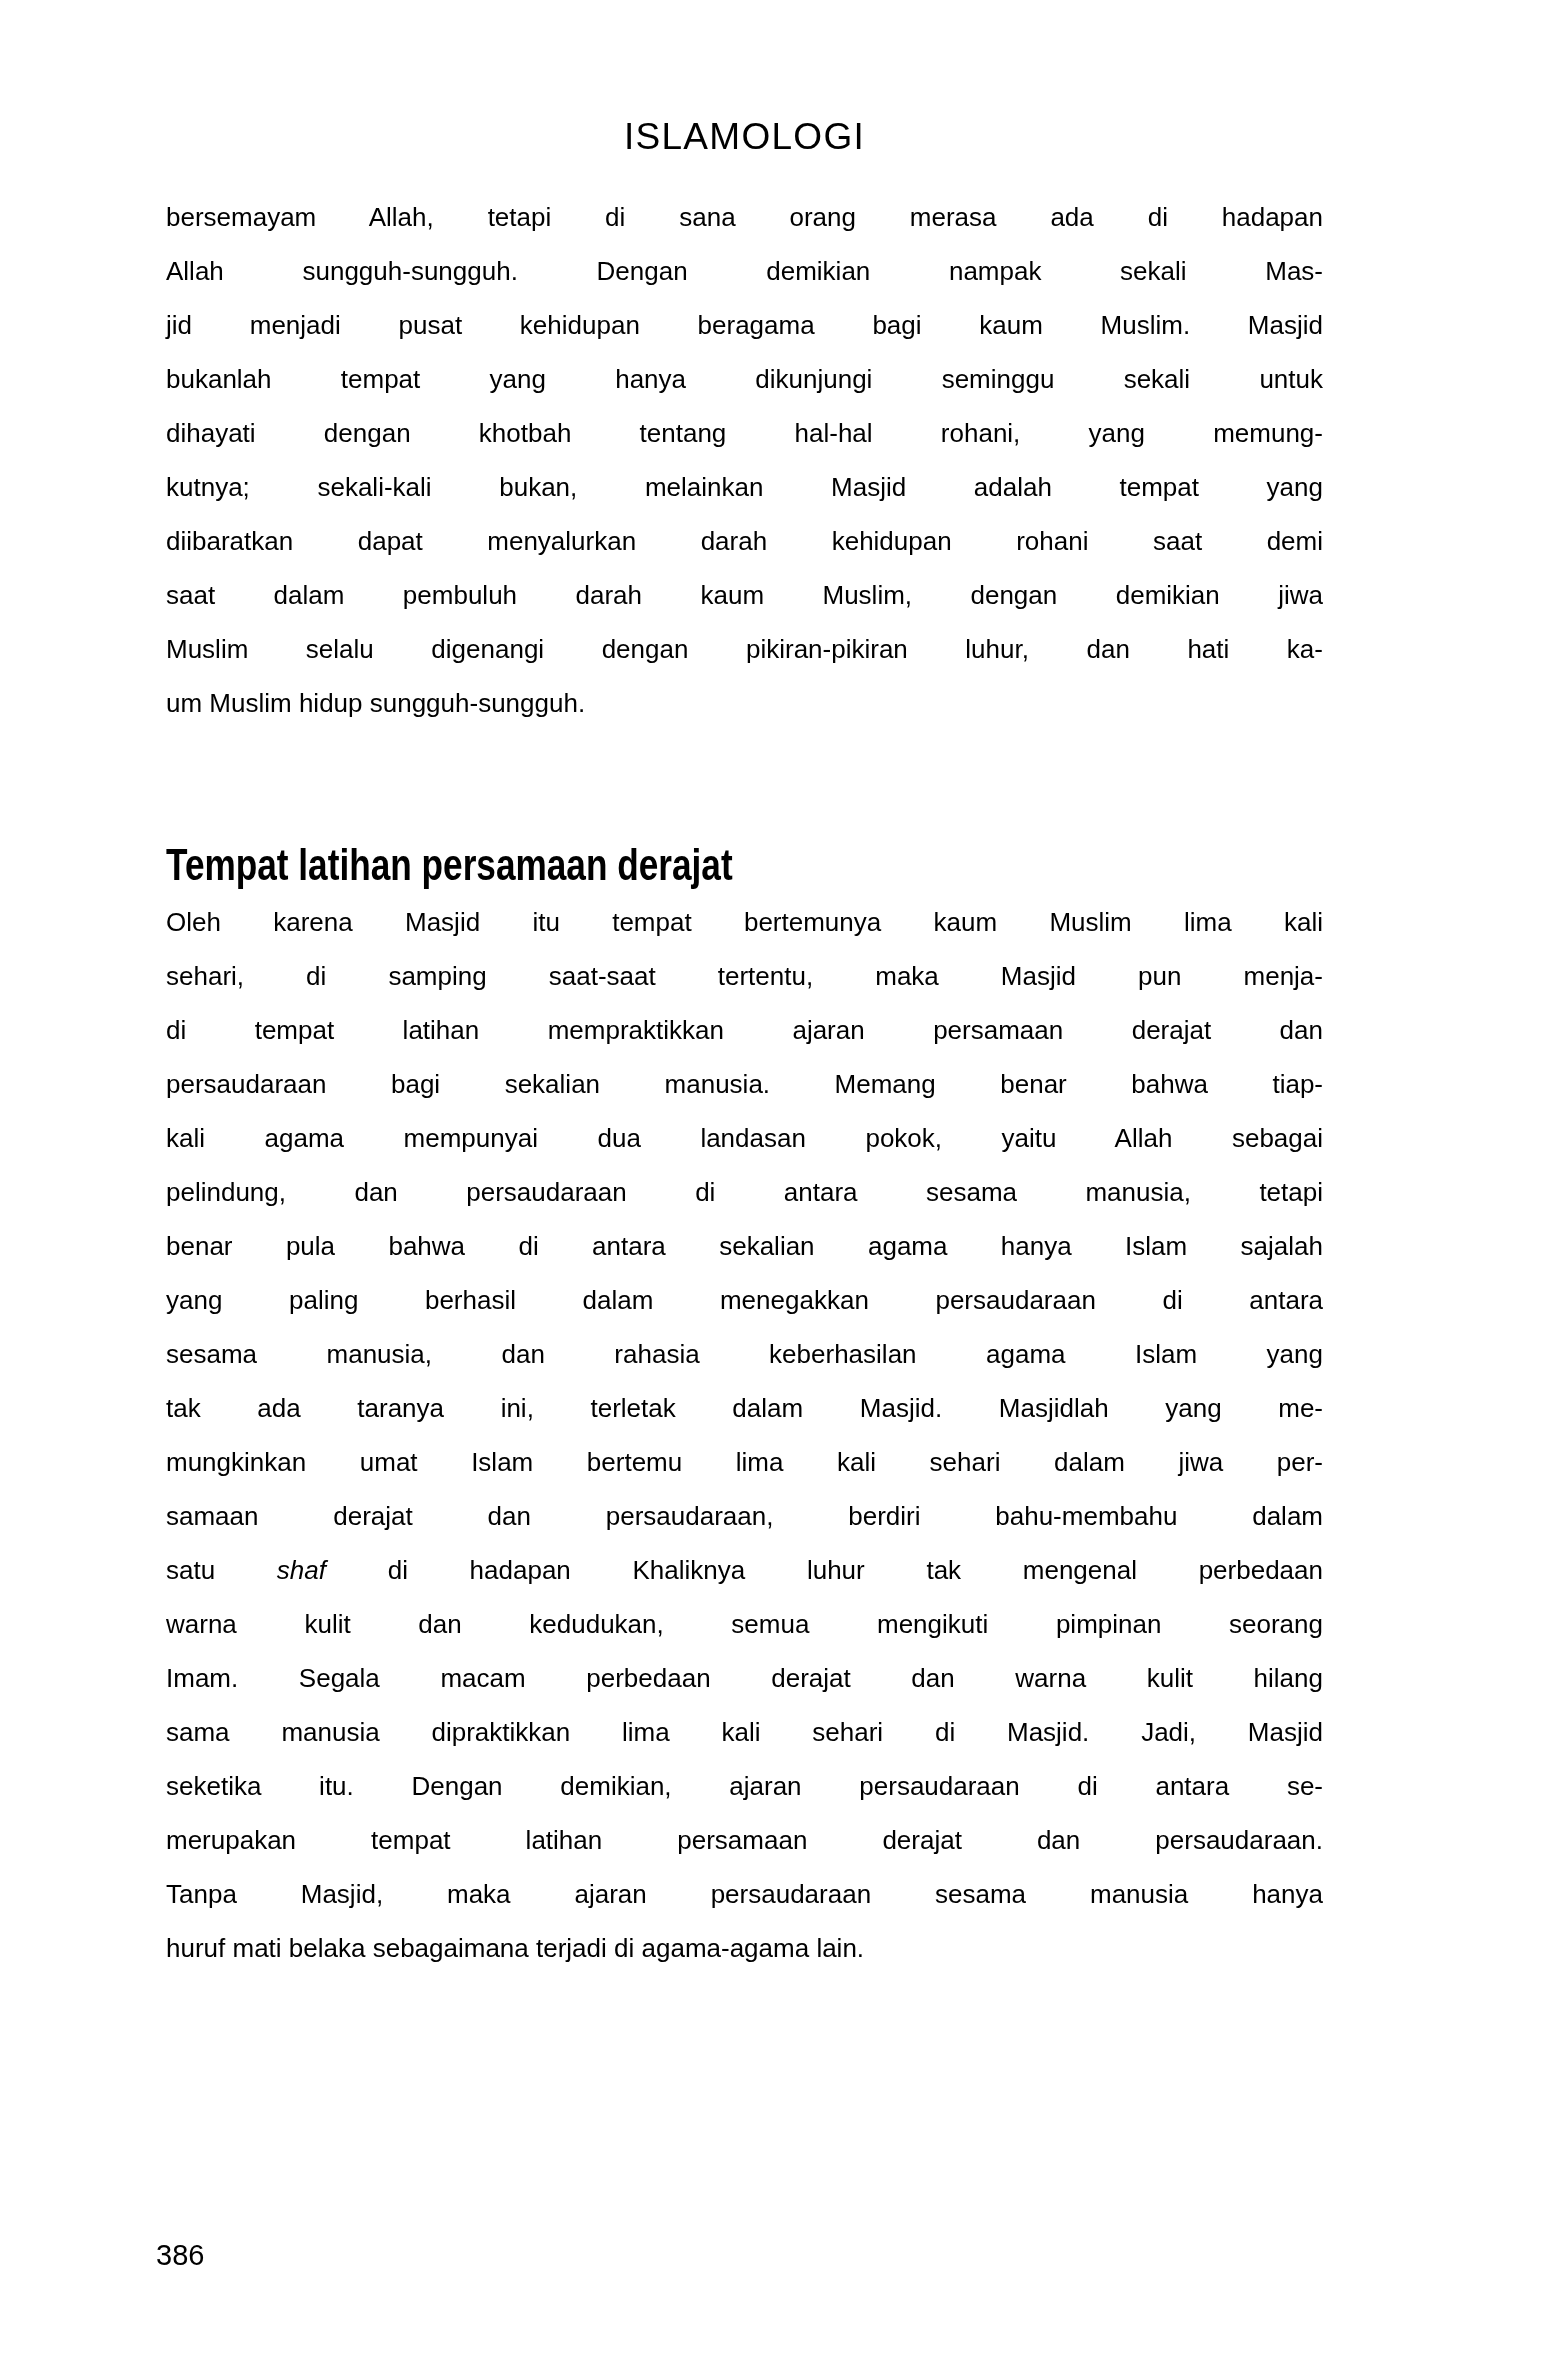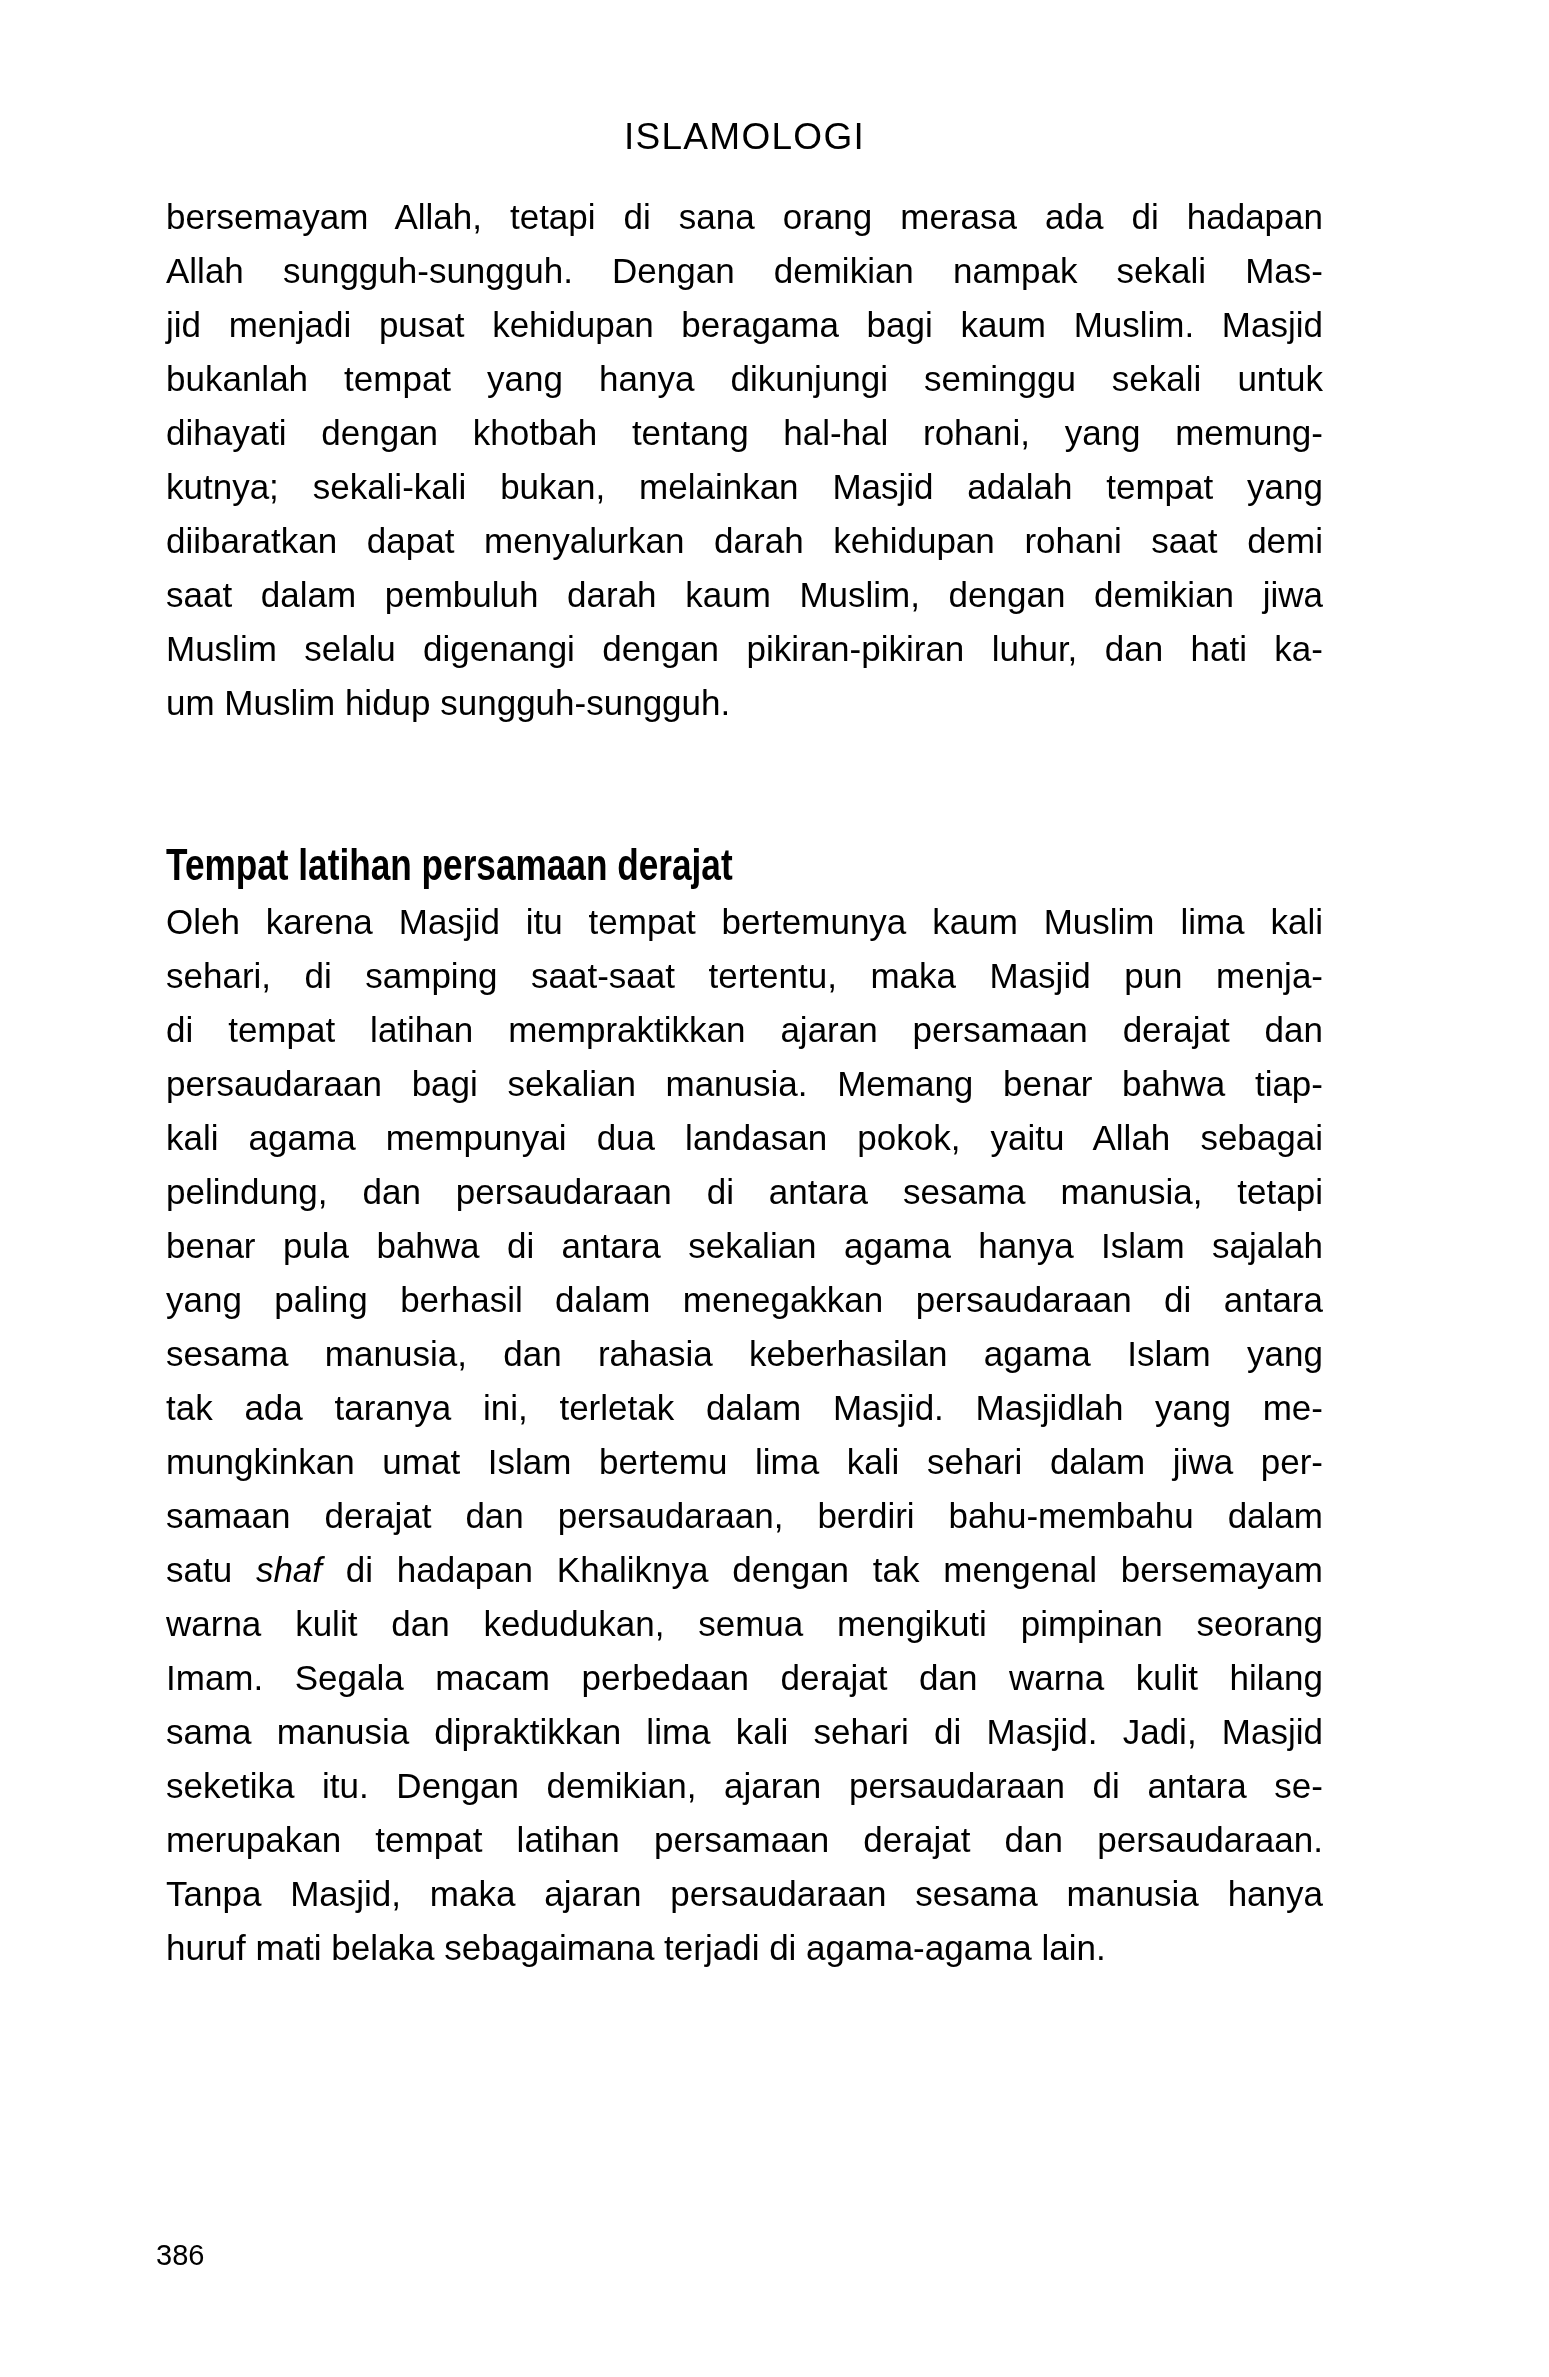--- a/index.html
+++ b/index.html
@@ -20,21 +20,21 @@
     font-size: 37px;
     line-height: 42px;
     letter-spacing: 1.3px;
     text-align: center;
     white-space: nowrap;
   }
   .para {
     position: absolute;
     left: 166px;
     width: 1157px;
-    font-size: 35px;
+    font-size: 26px;
     line-height: 54px;
   }
   .p1 { top: 190px; }
   .p2 { top: 895px; }
   .line {
     text-align: justify;
     text-align-last: justify;
     white-space: normal;
   }
   .line.al { text-align-last: left; }
@@ -88,21 +88,21 @@
     <div class="line">di tempat latihan mempraktikkan ajaran persamaan derajat dan</div>
     <div class="line">persaudaraan bagi sekalian manusia. Memang benar bahwa tiap-</div>
     <div class="line">kali agama mempunyai dua landasan pokok, yaitu Allah sebagai</div>
     <div class="line">pelindung, dan persaudaraan di antara sesama manusia, tetapi</div>
     <div class="line">benar pula bahwa di antara sekalian agama hanya Islam sajalah</div>
     <div class="line">yang paling berhasil dalam menegakkan persaudaraan di antara</div>
     <div class="line">sesama manusia, dan rahasia keberhasilan agama Islam yang</div>
     <div class="line">tak ada taranya ini, terletak dalam Masjid. Masjidlah yang me-</div>
     <div class="line">mungkinkan umat Islam bertemu lima kali sehari dalam jiwa per-</div>
     <div class="line">samaan derajat dan persaudaraan, berdiri bahu-membahu dalam</div>
-    <div class="line"><span>satu </span><em>shaf</em><span> di hadapan Khaliknya dengan tak mengenal bersemayam</span></div>
+    <div class="line"><span>satu </span><em>shaf</em><span> di hadapan Khaliknya luhur tak mengenal perbedaan</span></div>
     <div class="line">warna kulit dan kedudukan, semua mengikuti pimpinan seorang</div>
     <div class="line">Imam. Segala macam perbedaan derajat dan warna kulit hilang</div>
     <div class="line">sama manusia dipraktikkan lima kali sehari di Masjid. Jadi, Masjid</div>
     <div class="line">seketika itu. Dengan demikian, ajaran persaudaraan di antara se-</div>
     <div class="line">merupakan tempat latihan persamaan derajat dan persaudaraan.</div>
     <div class="line">Tanpa Masjid, maka ajaran persaudaraan sesama manusia hanya</div>
     <div class="line al">huruf mati belaka sebagaimana terjadi di agama-agama lain.</div>
   </div>
 
   <div class="page-number">386</div>

